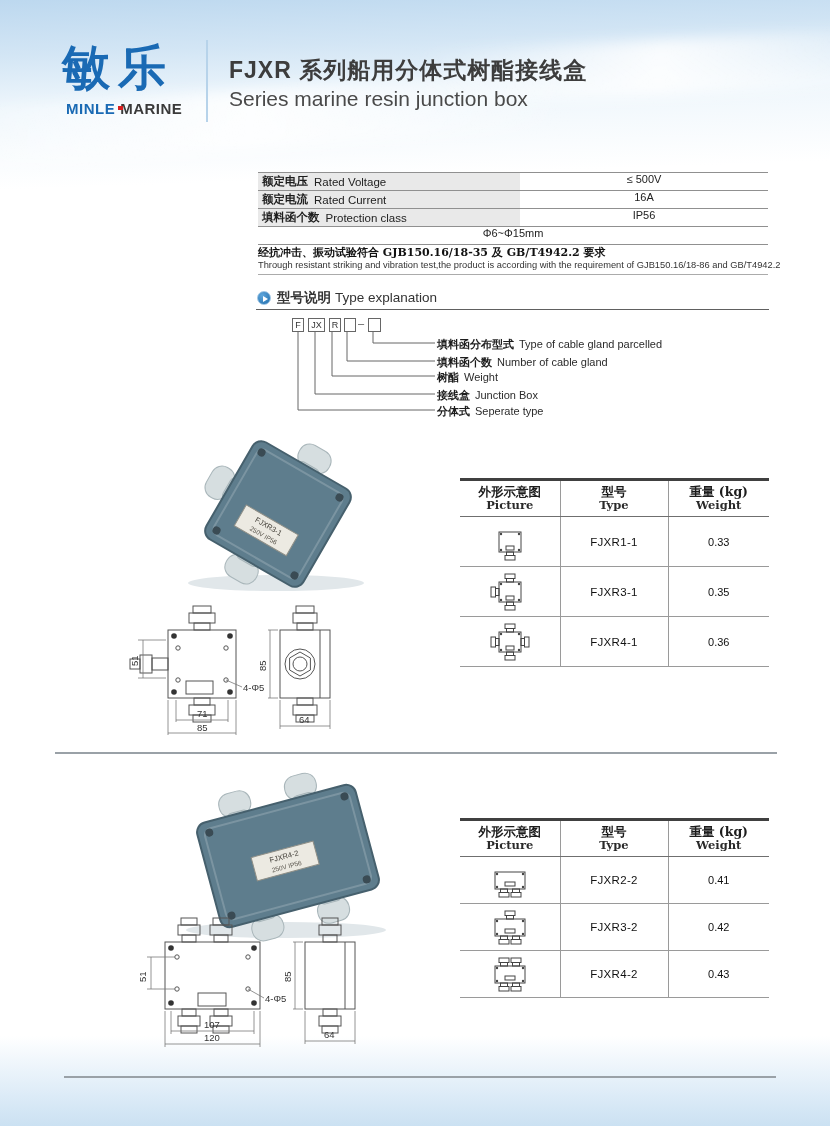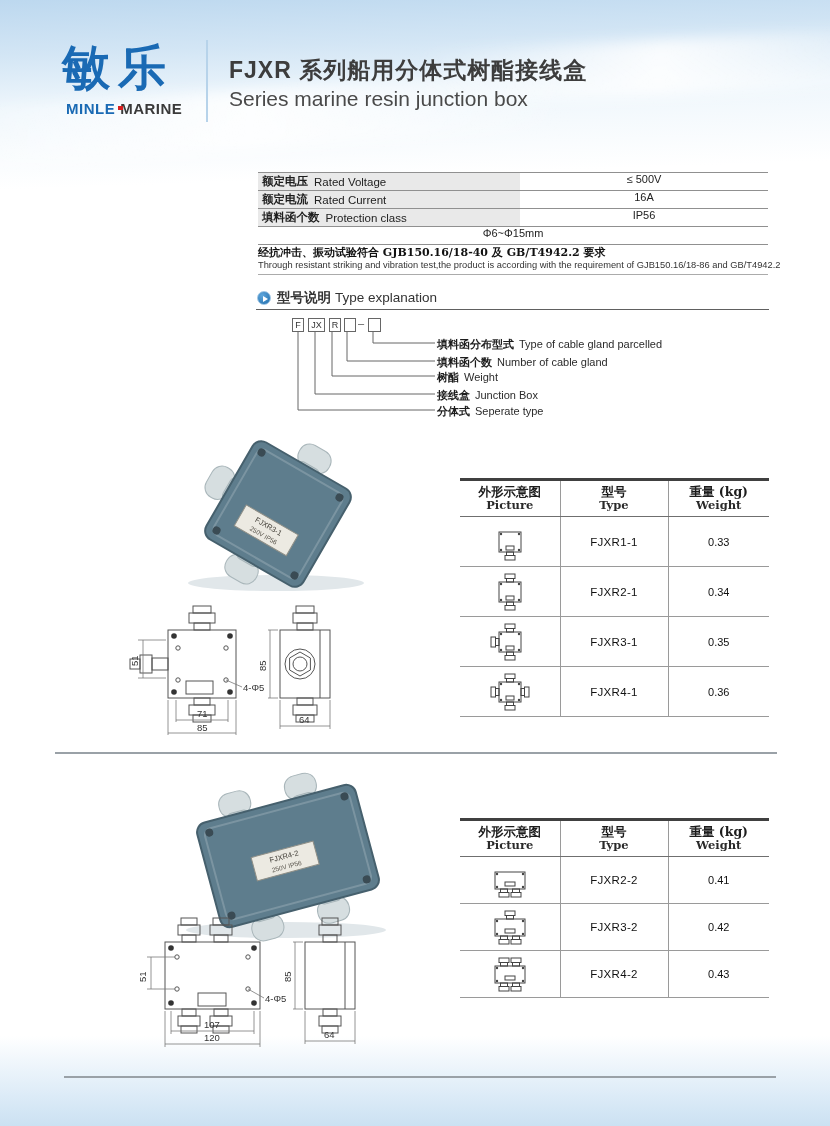--- a/index.html
+++ b/index.html
@@ -106,21 +106,21 @@
       <div class="spec-label">
           <span class="cn">填料函个数</span>
           <span class="en">Protection class</span>
         </div>
       <div class="spec-val">IP56</div>
     </div>
     <div class="spec-row">
       <div class="spec-val">Φ6~Φ15mm</div>
     </div>
   </div>
-  <div class="abs note-cn">经抗冲击、振动试验符合 GJB150.16/18-40 及 GB/T4942.2 要求</div>
+  <div class="abs note-cn">经抗冲击、振动试验符合 GJB150.16/18-35 及 GB/T4942.2 要求</div>
   <div class="abs note-en">Through resistant striking and vibration test,the product is according with the requirement of GJB150.16/18-86 and GB/T4942.2</div>
   <div class="abs note-hr"></div>
 
   <div class="abs sec-icon"></div>
   <div class="abs sec-head">
     <span class="cn">型号说明</span><span class="en">Type explanation</span>
   </div>
   <div class="abs sec-hr"></div>
 
   <div class="cb cb-f">F</div>
@@ -274,42 +274,20 @@
                   <rect x="12" y="10" width="22" height="20"></rect>
                   <rect x="19" y="24" width="8" height="4"></rect>
                   <g transform="translate(23,10) rotate(0)">
                     <rect x="-5" y="-8" width="10" height="4.5"></rect>
                     <rect x="-3.5" y="-3.5" width="7" height="3.5"></rect>
                   </g>
                   <g transform="translate(23,30) rotate(180)">
                     <rect x="-5" y="-8" width="10" height="4.5"></rect>
                     <rect x="-3.5" y="-3.5" width="7" height="3.5"></rect>
                   </g>
-                </g>
-                <circle cx="14" cy="12" r="1.2" fill="#444"></circle>
-                <circle cx="32" cy="12" r="1.2" fill="#444"></circle>
-                <circle cx="14" cy="28" r="1.2" fill="#444"></circle>
-                <circle cx="32" cy="28" r="1.2" fill="#444"></circle>
-              </svg></span></td>
-          <td class="cell-type">FJXR2-1</td>
-          <td class="cell-w">0.34</td>
-        </tr>
-      <tr>
-          <td><span class="mini"><svg width="46" height="40" viewBox="0 0 46 40">
-                <g fill="none" stroke="#444" stroke-width="1">
-                  <rect x="12" y="10" width="22" height="20"></rect>
-                  <rect x="19" y="24" width="8" height="4"></rect>
-                  <g transform="translate(23,10) rotate(0)">
-                    <rect x="-5" y="-8" width="10" height="4.5"></rect>
-                    <rect x="-3.5" y="-3.5" width="7" height="3.5"></rect>
-                  </g>
-                  <g transform="translate(23,30) rotate(180)">
-                    <rect x="-5" y="-8" width="10" height="4.5"></rect>
-                    <rect x="-3.5" y="-3.5" width="7" height="3.5"></rect>
-                  </g>
                   <g transform="translate(12,20) rotate(-90)">
                     <rect x="-5" y="-8" width="10" height="4.5"></rect>
                     <rect x="-3.5" y="-3.5" width="7" height="3.5"></rect>
                   </g>
                 </g>
                 <circle cx="14" cy="12" r="1.2" fill="#444"></circle>
                 <circle cx="32" cy="12" r="1.2" fill="#444"></circle>
                 <circle cx="14" cy="28" r="1.2" fill="#444"></circle>
                 <circle cx="32" cy="28" r="1.2" fill="#444"></circle>
               </svg></span></td>

